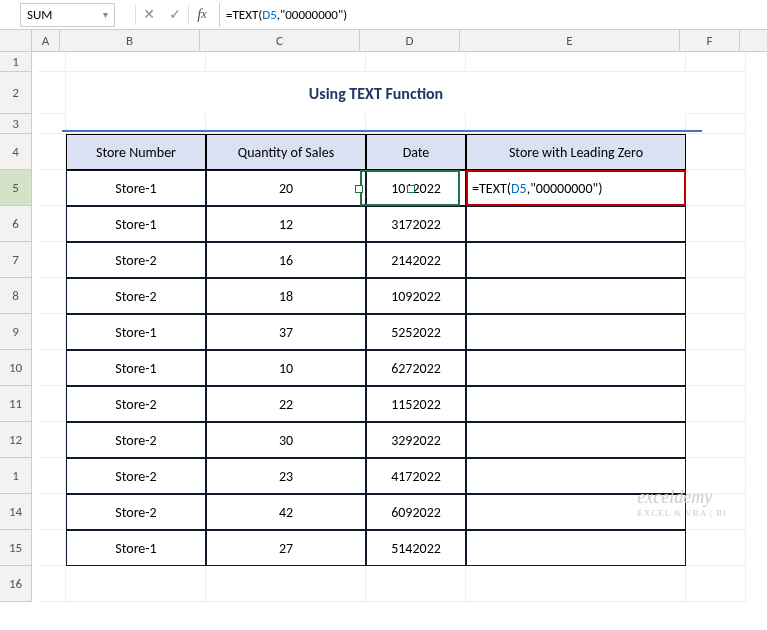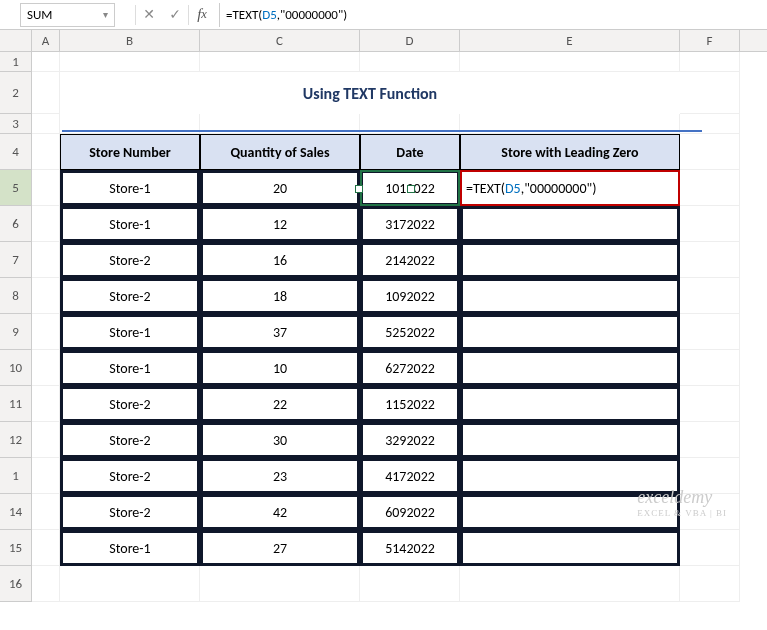--- a/index.html
+++ b/index.html
@@ -20,38 +20,38 @@
 .col-headers { display: flex; height: 22px; background: #f3f2f1; border-bottom: 1px solid #ccc; }
 .row-header-spacer { width: 32px; border-right: 1px solid #ccc; background: #f3f2f1; }
 .col-h { border-right: 1px solid #ccc; display: flex; align-items: center; justify-content: center; color: #555; font-size: 13px; background: #f3f2f1; }
 
 .row-area { display: flex; }
 .row-headers { width: 32px; display: flex; flex-direction: column; background: #f3f2f1; border-right: 1px solid #ccc; }
 .row-h { height: 36px; border-bottom: 1px solid #ccc; display: flex; align-items: center; justify-content: center; color: #555; font-size: 13px; }
 .row-h.sel { background: #d4e2c8; }
 
 .grid { position: relative; flex: 1; }
-.row { display: flex; height: 36px; }
+.row { display: flex; height: 36px; margin-left: 6px; }
 .row.tall { height: 42px; }
 .row.short { height: 20px; }
 
 .cell { border-right: 1px solid #eee; border-bottom: 1px solid #eee; display: flex; align-items: center; justify-content: center; padding: 0 4px; font-size: 14px; overflow: visible; white-space: nowrap; }
 
 .col-A { width: 28px; }
 .col-B { width: 140px; }
 .col-C { width: 160px; }
 .col-D { width: 100px; }
 .col-E { width: 220px; }
 .col-F { width: 60px; }
 
 .title-cell { font-weight: bold; font-size: 16px; color: #203864; border: none; }
 .title-underline { position: absolute; top: 78px; left: 30px; width: 640px; height: 2px; background: #4472C4; }
 
-.tbl-cell { border: 3px solid #0f172a; }
-.tbl-head { background: #D9E1F2; font-weight: bold; border: 1px solid #000; }
+.tbl-cell { border: 1px solid #0f172a; }
+.tbl-head { background: #D9E1F2; font-weight: normal; border: 1px solid #000; }
 
 .sel-cell { position: absolute; border: 2px solid #217346; pointer-events: none; z-index: 5; }
 .sel-handles::before, .sel-handles::after { content:''; position: absolute; width: 6px; height: 6px; background: #fff; border: 1.5px solid #217346; }
 .sel-handles::before { top:-4px; left:50%; margin-left:-3px; }
 .sel-handles::after { bottom:-4px; left:50%; margin-left:-3px; }
 .sel-handles2::before, .sel-handles2::after { content:''; position: absolute; width: 6px; height: 6px; background: #fff; border: 1.5px solid #217346; }
 .sel-handles2::before { left:-4px; top:50%; margin-top:-3px; }
 .sel-handles2::after { right:-4px; top:50%; margin-top:-3px; }
 
 .formula-cell { border: 2.5px solid #C00000; text-align: left; justify-content: flex-start; font-size: 14px; padding-left: 4px; }

